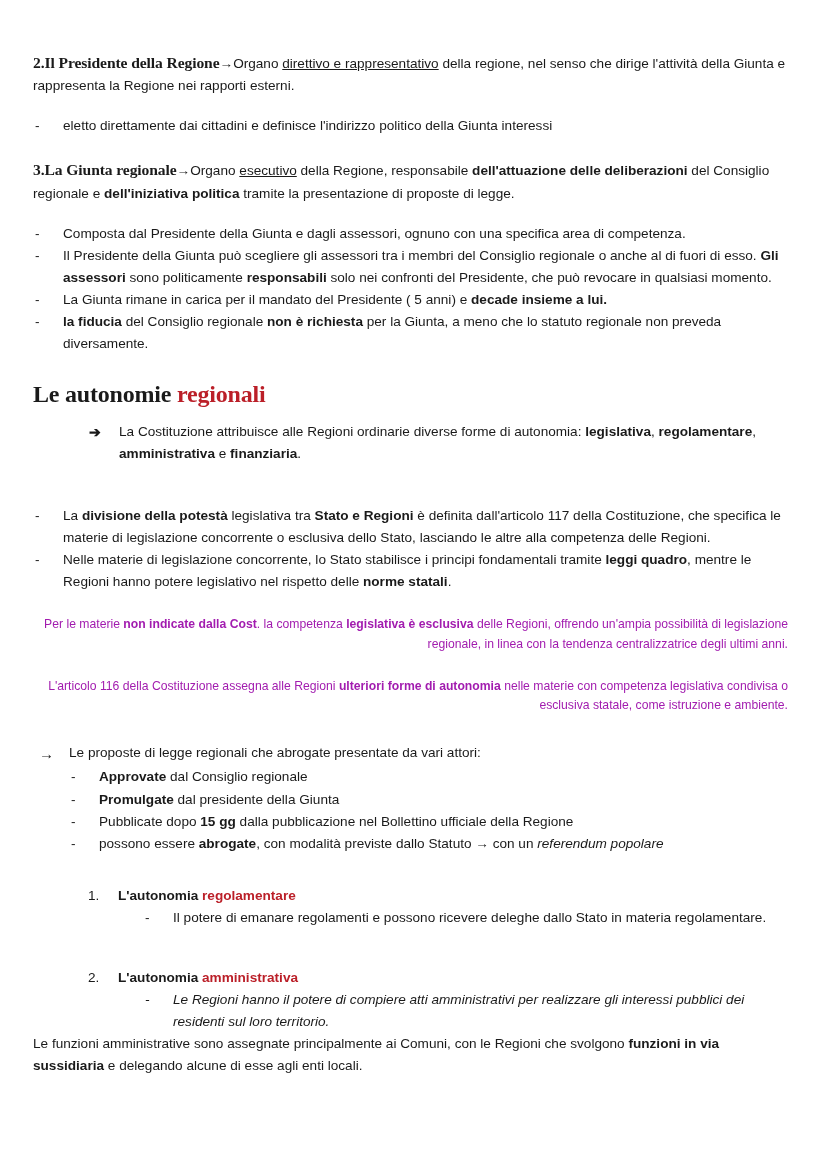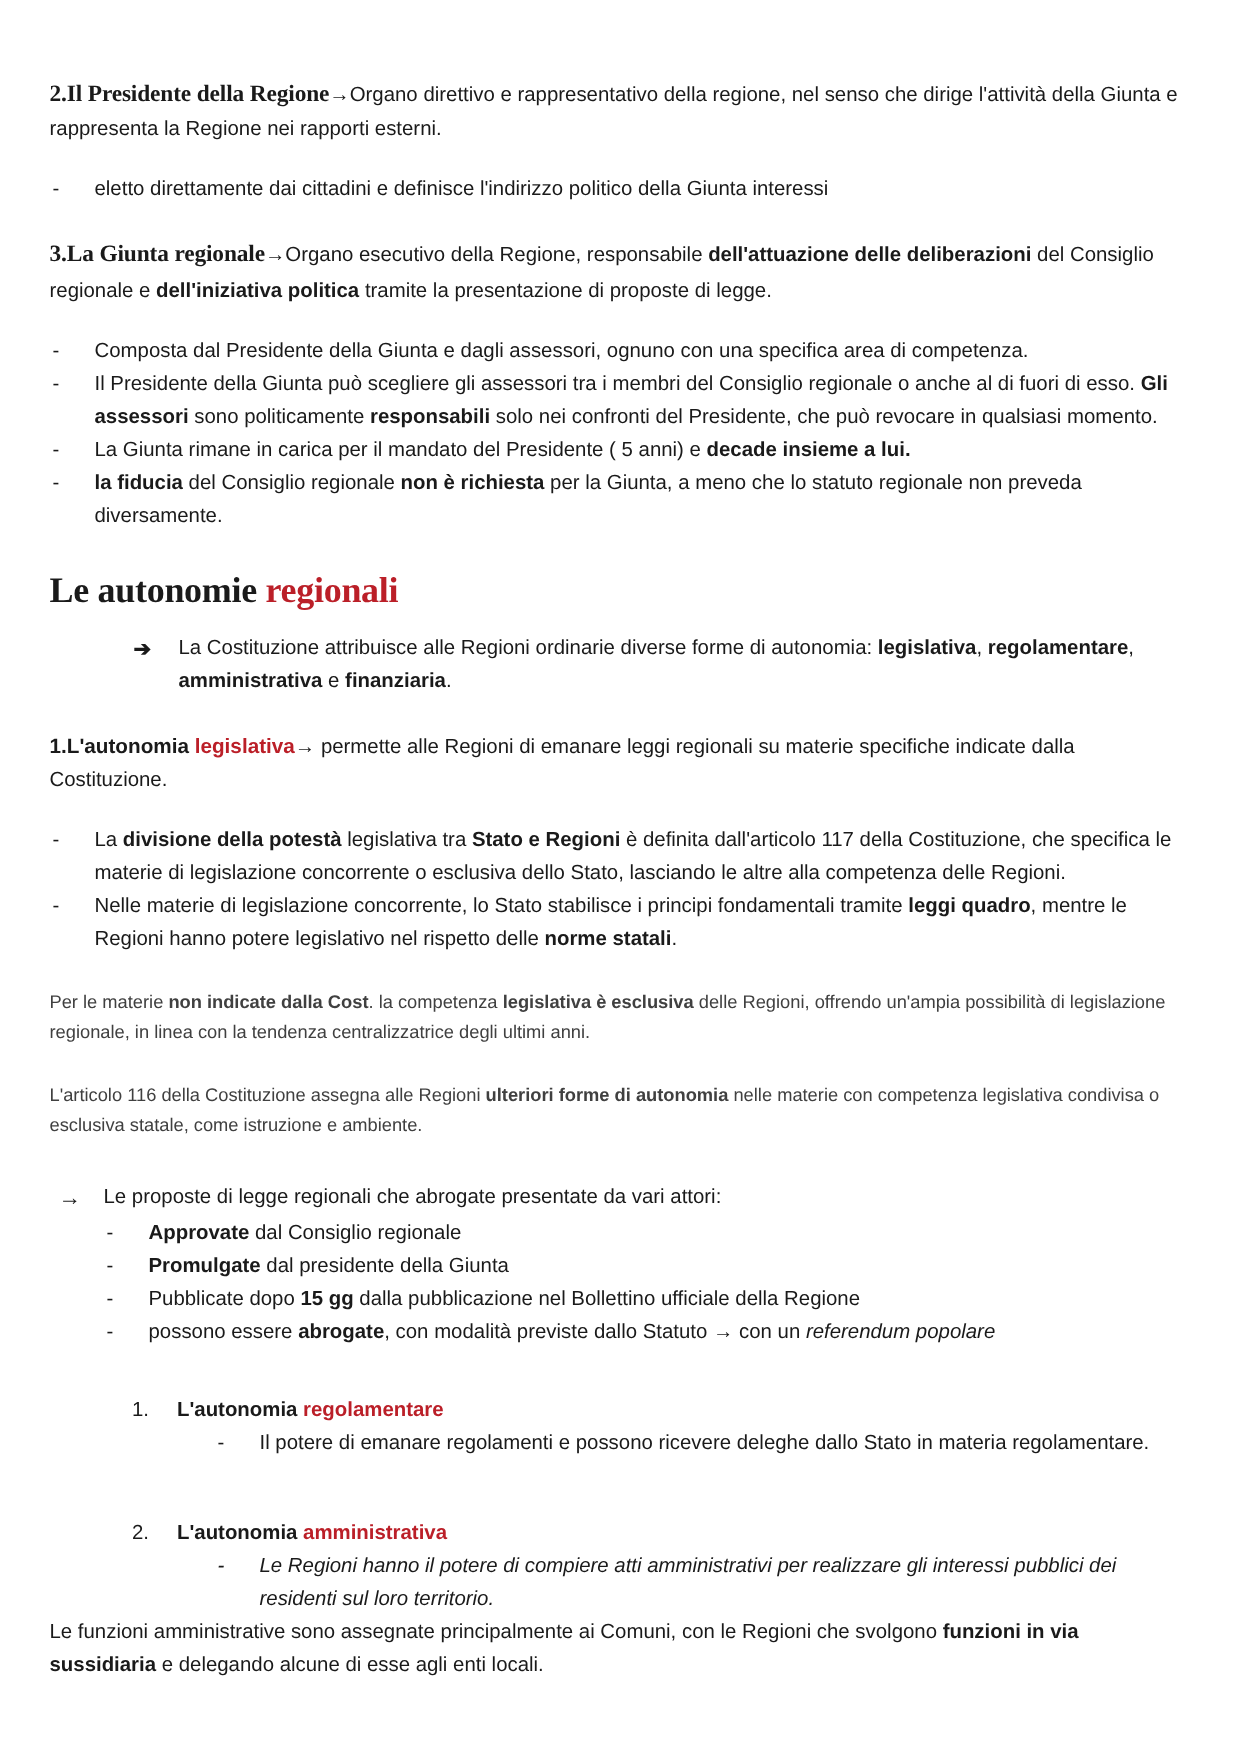--- a/index.html
+++ b/index.html
@@ -19,37 +19,38 @@
     width: 828px;
     height: 1169px;
     box-sizing: border-box;
     padding: 50px 38px 0 33px;
     overflow: hidden;
   }
 
   
   .b { font-weight: bold; }
   .red { color: #bb1f28; }
-  .u { }
+  .u { text-decoration: underline; }
   .it { font-style: italic; }
 
   
   .para {
     font-size: 13.6px;
     line-height: 1.62;
     margin: 0 0 0 0;
     color: #1a1a1a;
     max-width: 760px;
   }
   .para-sm {
     font-size: 12.2px;
     line-height: 1.62;
     margin: 0;
-    color: #404040;
+    color: #a21caf;
     max-width: 755px;
+    text-align: right;
   }
 
   
   .run-in-serif {
     font-family: "Liberation Serif", serif;
     font-weight: bold;
     font-size: 15.6px;
     letter-spacing: -0.1px;
   }
   .run-in-sans {
@@ -167,21 +168,20 @@
 
   <div class="sp-14"></div>
 
   <div class="arrow-row ind-58">
     <span class="arrow arrow-heavy">➔</span>
     <span class="arrow-text"><span>La Costituzione attribuisce alle Regioni ordinarie diverse forme di autonomia: </span><span class="b">legislativa</span><span>, </span><span class="b">regolamentare</span><span>, </span><span class="b">amministrativa</span><span> e </span><span class="b">finanziaria</span><span>.</span></span>
   </div>
 
   <div class="sp-22"></div>
 
-  <p class="para"><span class="run-in-sans">1.L'autonomia </span><span class="run-in-sans red">legislativa</span><span>→</span><span> permette alle Regioni di emanare leggi regionali su materie specifiche indicate dalla Costituzione.</span></p>
 
   <div class="sp-18"></div>
 
   <ul class="dash-list ind-58">
     <li><span>La </span><span class="b">divisione della potestà</span><span> legislativa tra </span><span class="b">Stato e Regioni</span><span> è definita dall'articolo 117 della Costituzione, che specifica le materie di legislazione concorrente o esclusiva dello Stato, lasciando le altre alla competenza delle Regioni.</span></li>
     <li><span>Nelle materie di legislazione concorrente, lo Stato stabilisce i principi fondamentali tramite </span><span class="b">leggi quadro</span><span>, mentre le Regioni hanno potere legislativo nel rispetto delle </span><span class="b">norme statali</span><span>.</span></li>
   </ul>
 
   <div class="sp-22"></div>
 

